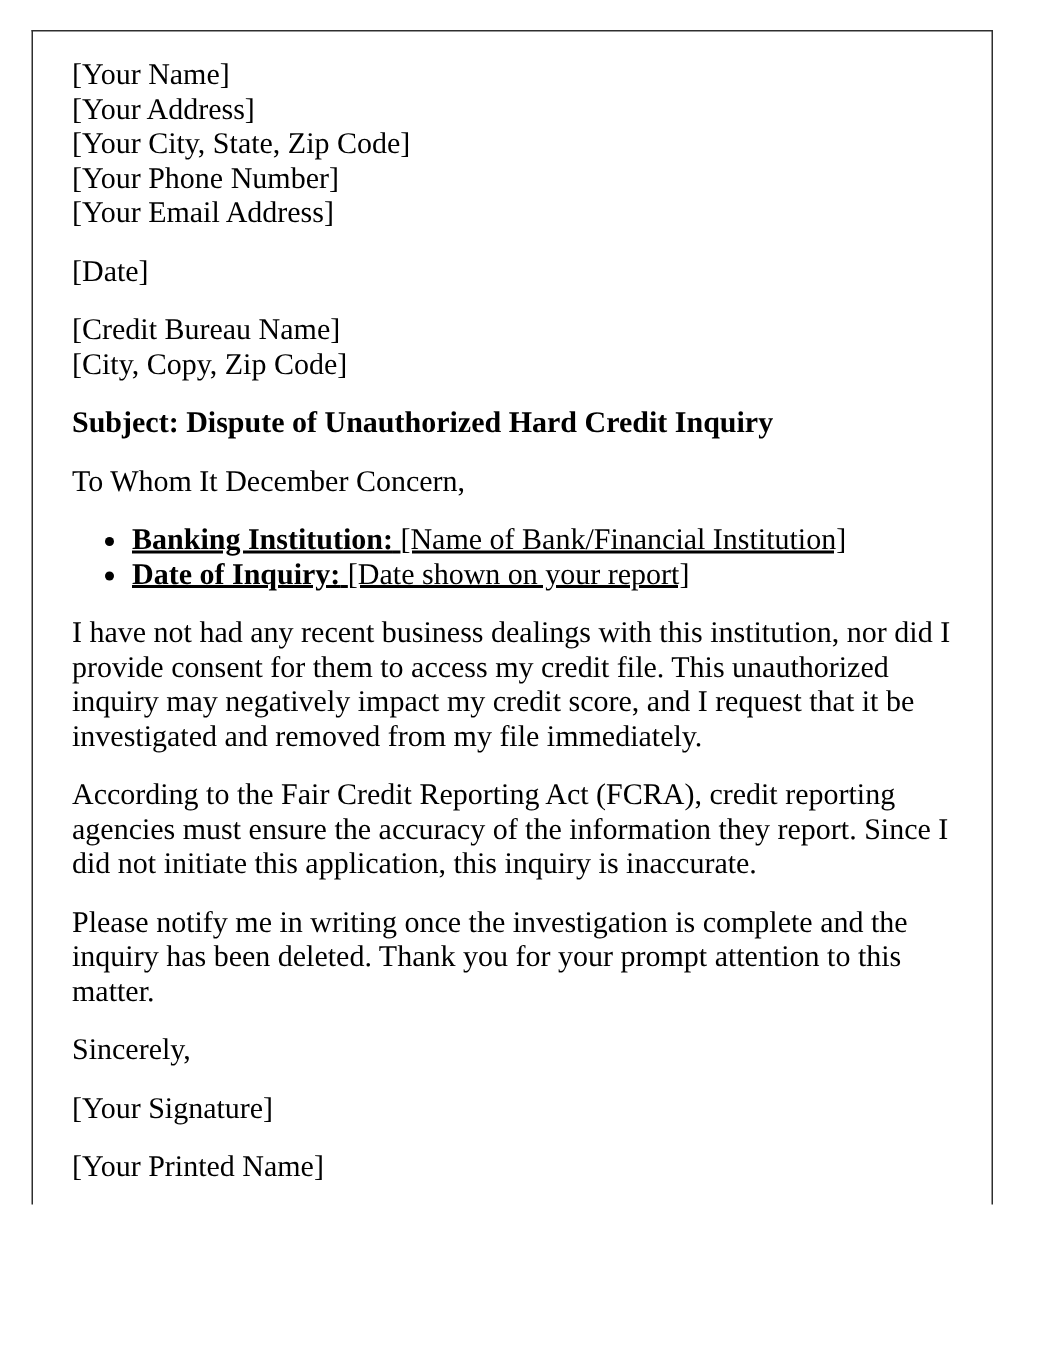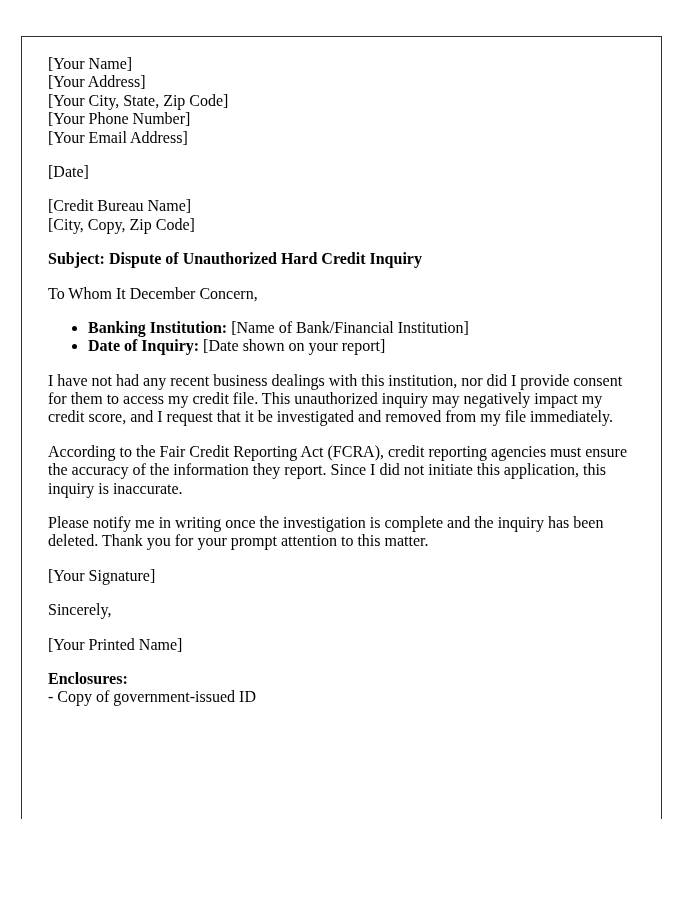--- a/index.html
+++ b/index.html
@@ -12,39 +12,40 @@
     width: 700px;
     height: 900px;
     background: #ffffff;
     overflow: hidden;
     font-family: "Liberation Serif", "DejaVu Serif", serif;
     color: #000000;
   }
   .letter-box {
     position: absolute;
     left: 21px;
-    top: 36px;
+    top: 20px;
     width: 641px;
     height: 783px;
     box-sizing: border-box;
     border: 1px solid #2e2e2e;
     border-bottom: none;
     padding: 2px 26px 0 26px;
     overflow: hidden;
-    font-size: 16px;
+    font-size: 20px;
     line-height: 1.15;
   }
   .letter-box p {
     margin: 16px 0;
   }
   .line { display: block; }
   .bold { font-weight: bold; }
   ul.details-list {
     margin: 16px 0;
     padding-left: 40px;
+    text-decoration: underline;
   }
   ul.details-list li { margin: 0; }
 </style>
 </head>
 <body>
 
 <div class="page">
   <div class="letter-box">
 
     <p>
@@ -72,23 +73,23 @@
       <li><strong>Banking Institution:</strong> <span>[Name of Bank/Financial Institution]</span></li>
       <li><strong>Date of Inquiry:</strong> <span>[Date shown on your report]</span></li>
     </ul>
 
     <p>I have not had any recent business dealings with this institution, nor did I provide consent for them to access my credit file. This unauthorized inquiry may negatively impact my credit score, and I request that it be investigated and removed from my file immediately.</p>
 
     <p>According to the Fair Credit Reporting Act (FCRA), credit reporting agencies must ensure the accuracy of the information they report. Since I did not initiate this application, this inquiry is inaccurate.</p>
 
     <p>Please notify me in writing once the investigation is complete and the inquiry has been deleted. Thank you for your prompt attention to this matter.</p>
 
+    <p>Sincerely,</p>
+
     <p>[Your Signature]</p>
-
-    <p>Sincerely,</p>
 
     <p>[Your Printed Name]</p>
 
     <p>
       <span class="line bold">Enclosures:</span>
       <span class="line">- Copy of government-issued ID</span>
     </p>
 
   </div>
 </div>

